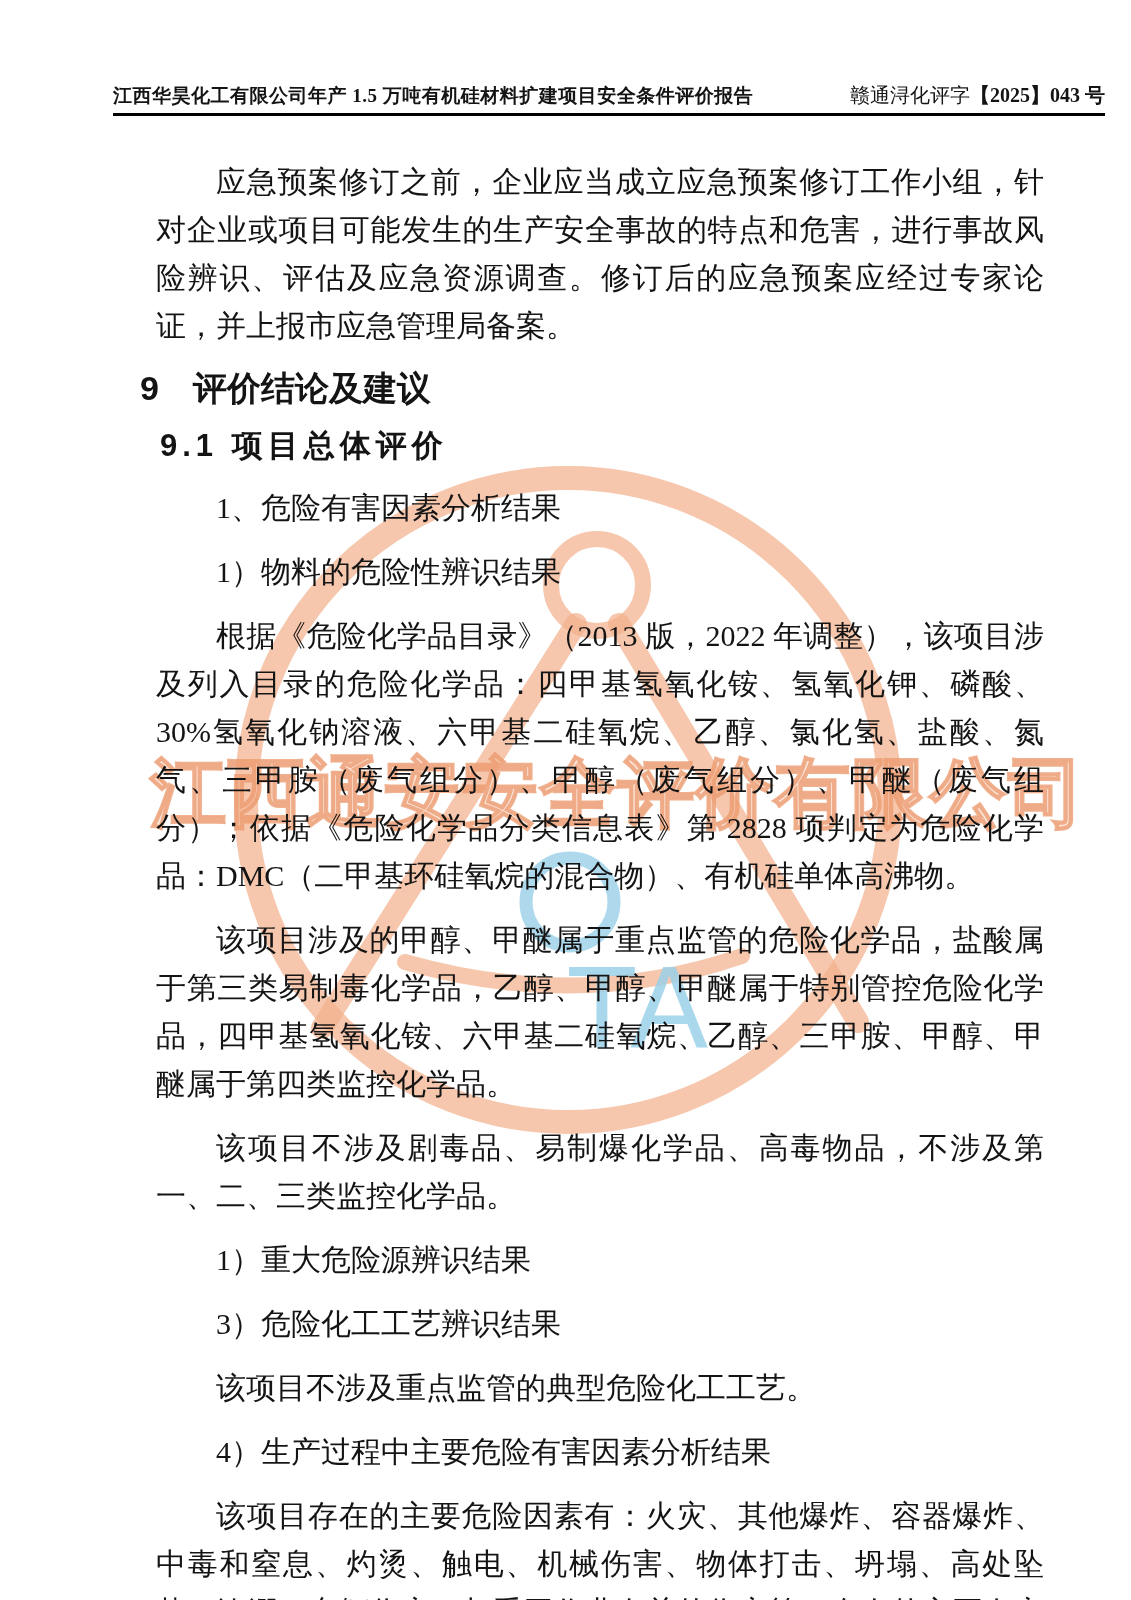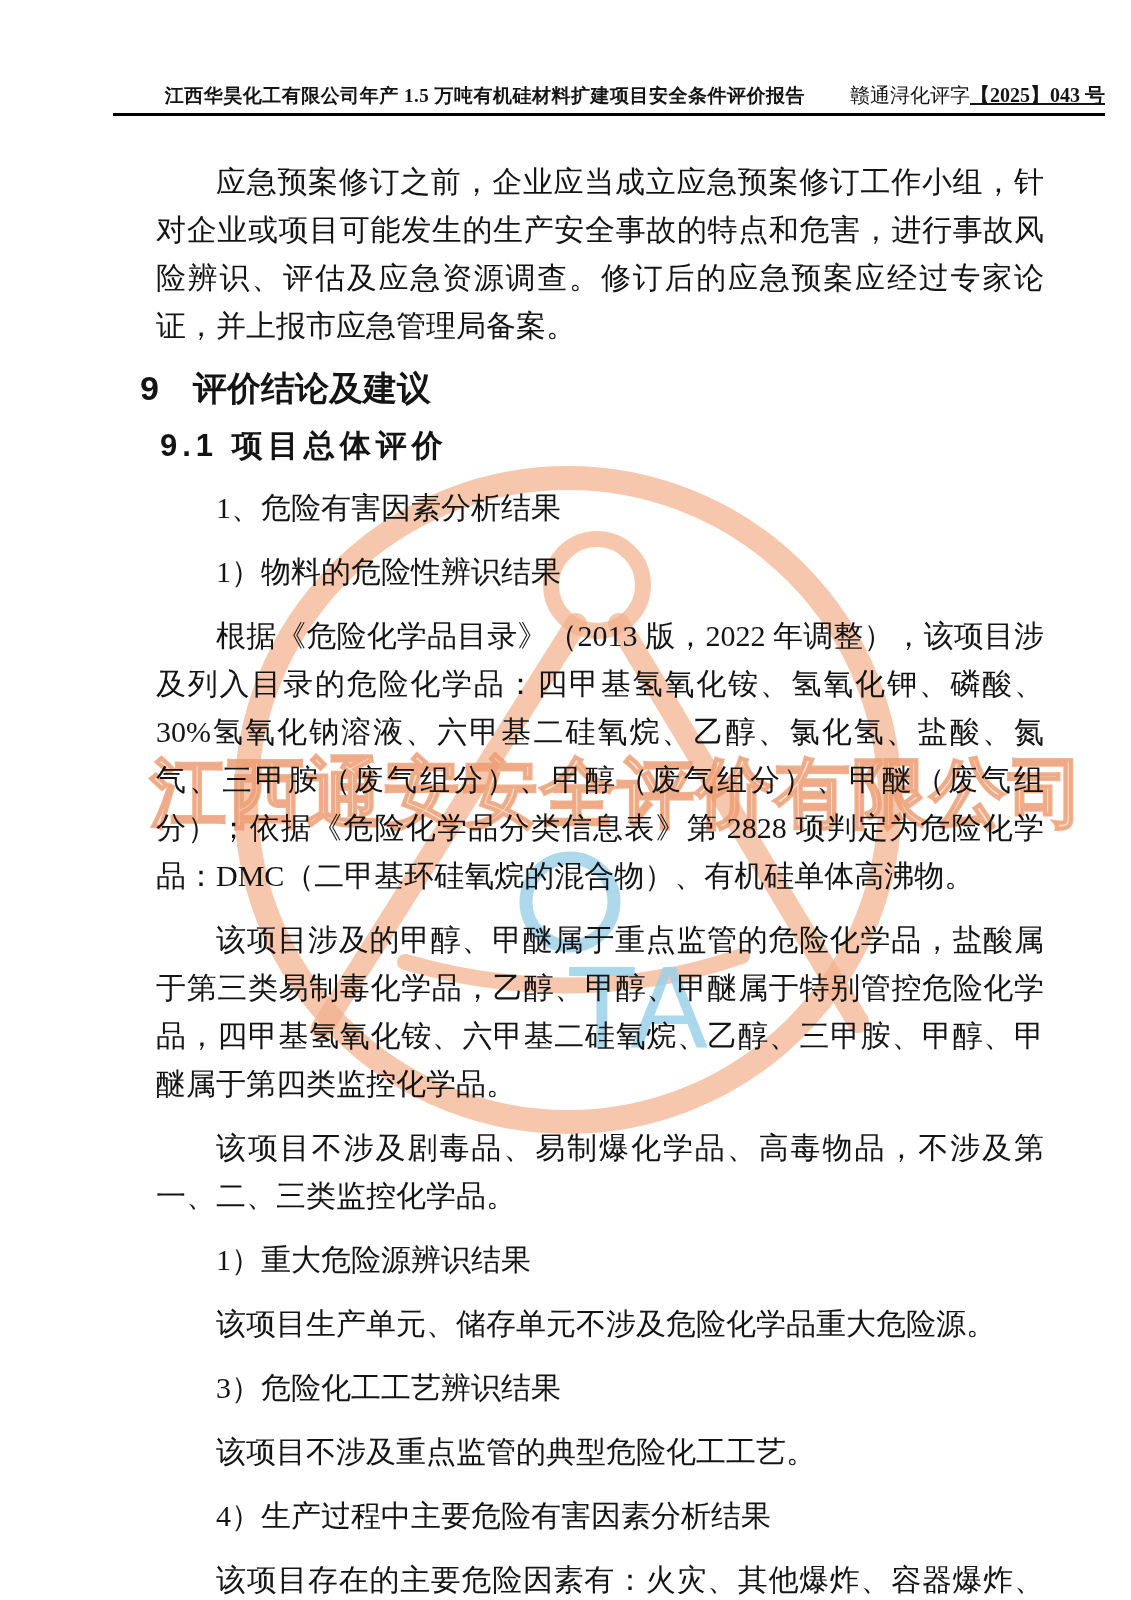--- a/index.html
+++ b/index.html
@@ -8,29 +8,28 @@
     width:1131px;height:1600px;
     margin:0 auto;
     background:#ffffff;
     overflow:hidden;
     font-family:"Liberation Serif","DejaVu Serif",serif;
     color:#141414;
   }
   
   #header{
     position:absolute;left:113px;top:82px;width:992px;
-    display:flex;justify-content:flex-end;align-items:baseline;
+    display:flex;justify-content:space-between;align-items:baseline;
     z-index:2;
-    gap:45px;
   }
   #header .h-left{
     font-size:19px;font-weight:600;letter-spacing:.5px;white-space:nowrap;
   }
   #header .h-right{font-size:20px;white-space:nowrap;}
-  #header .h-right .num{font-weight:700;text-decoration:underline;}
+  #header .h-right .num{font-weight:700;}
   #header-rule{
     position:absolute;left:113px;top:113px;width:992px;height:3px;
     background:#000;z-index:2;
   }
   
   #watermark{position:absolute;inset:0;z-index:0;pointer-events:none;}
   #wm-svg{position:absolute;left:0;top:0;}
   #wm-company{
     position:absolute;left:150px;top:748px;width:980px;
     font-size:76px;font-weight:700;line-height:90px;white-space:nowrap;
@@ -103,20 +102,19 @@
   <div id="content">
       <p class="p">应急预案修订之前，企业应当成立应急预案修订工作小组，针对企业或项目可能发生的生产安全事故的特点和危害，进行事故风险辨识、评估及应急资源调查。修订后的应急预案应经过专家论证，并上报市应急管理局备案。</p>
       <h1 class="h1">9　评价结论及建议</h1>
       <h2 class="h2">9.1 项目总体评价</h2>
       <p class="p">1、危险有害因素分析结果</p>
       <p class="p">1）物料的危险性辨识结果</p>
       <p class="p">根据《危险化学品目录》（2013 版，2022 年调整），该项目涉及列入目录的危险化学品：四甲基氢氧化铵、氢氧化钾、磷酸、30%氢氧化钠溶液、六甲基二硅氧烷、乙醇、氯化氢、盐酸、氮气、三甲胺（废气组分）、甲醇（废气组分）、甲醚（废气组分）；依据《危险化学品分类信息表》第 2828 项判定为危险化学品：DMC（二甲基环硅氧烷的混合物）、有机硅单体高沸物。</p>
       <p class="p">该项目涉及的甲醇、甲醚属于重点监管的危险化学品，盐酸属于第三类易制毒化学品，乙醇、甲醇、甲醚属于特别管控危险化学品，四甲基氢氧化铵、六甲基二硅氧烷、乙醇、三甲胺、甲醇、甲醚属于第四类监控化学品。</p>
       <p class="p">该项目不涉及剧毒品、易制爆化学品、高毒物品，不涉及第一、二、三类监控化学品。</p>
       <p class="p">1）重大危险源辨识结果</p>
-      <p class="p">该项目生产单元、储存单元不涉及危险化学品重大危险源。</p>
       <p class="p">3）危险化工工艺辨识结果</p>
       <p class="p">该项目不涉及重点监管的典型危险化工工艺。</p>
       <p class="p">4）生产过程中主要危险有害因素分析结果</p>
       <p class="p">该项目存在的主要危险因素有：火灾、其他爆炸、容器爆炸、中毒和窒息、灼烫、触电、机械伤害、物体打击、坍塌、高处坠落、淹溺、车辆伤害、与手工作业有关的伤害等，存在的主要有害因素有：有害化学物质危害、高温、粉尘、噪声等；引起事故的原因有人的不安全行为、物的不安全状态、管理缺陷和环境不良。</p>
     </div>
 
 </div>
 
 </body></html>

